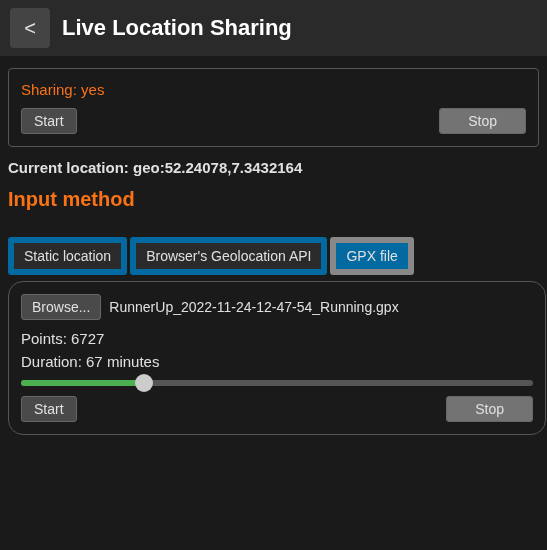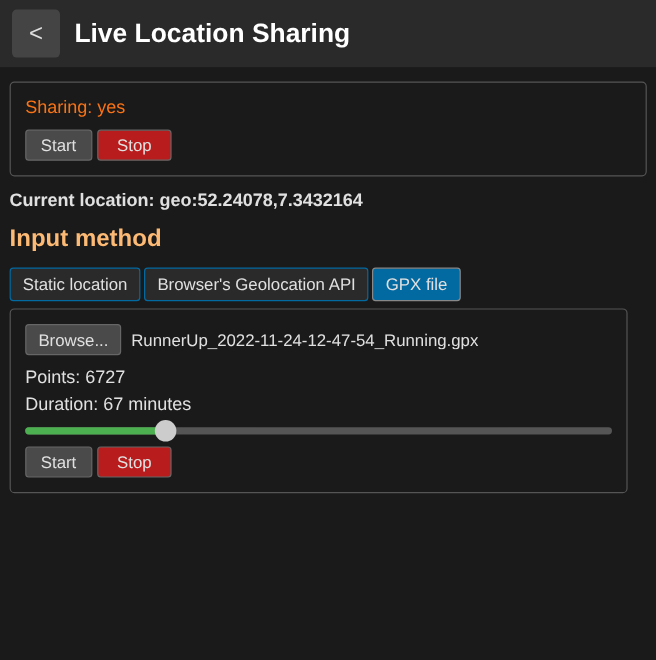--- a/index.html
+++ b/index.html
@@ -49,82 +49,83 @@
     }
     .sharing-info {
       margin-bottom: 6px;
       font-size: 15px;
       color: #f97316;
     }
     .btn-row {
       display: flex;
       gap: 4px;
       margin-top: 10px;
+      justify-content: space-between;
     }
     .btn-start {
       background: #4a4a4a;
       color: #e0e0e0;
       border: 1px solid #666;
       border-radius: 3px;
       padding: 4px 12px;
       cursor: pointer;
       font-size: 14px;
     }
     .btn-stop {
-      background: #b91c1c;
+      background: #737373;
       color: #e0e0e0;
       border: 1px solid #666;
       border-radius: 3px;
-      padding: 4px 16px;
+      padding: 4px 28px;
       cursor: pointer;
       font-size: 14px;
     }
 
     
     .current-location {
       margin: 4px 8px 12px 8px;
       font-size: 15px;
       color: #e0e0e0;
       font-weight: bold;
     }
 
     
     .section-title {
       font-size: 20px;
       font-weight: bold;
-      color: #fdba74;
-      margin: 0 8px 12px 8px;
+      color: #f97316;
+      margin: 0 8px 26px 8px;
     }
 
     
     .tabs {
       display: flex;
       gap: 0;
       margin: 0 8px 0 8px;
     }
     .tab {
       background: #2a2a2a;
       color: #e0e0e0;
-      border: 1px solid #0369a1;
+      border: 6px solid #0369a1;
       border-radius: 3px;
       padding: 5px 10px;
       cursor: pointer;
       font-size: 14px;
       margin-right: 3px;
     }
     .tab.active {
       background: #0369a1;
       border-color: #888;
     }
 
     
     .gpx-panel {
       border: 1px solid #555;
-      border-radius: 4px;
-      margin: 6px 24px 12px 8px;
+      border-radius: 15px;
+      margin: 6px 1px 12px 8px;
       padding: 12px;
       background: #1a1a1a;
     }
     .file-row {
       display: flex;
       align-items: center;
       gap: 8px;
       margin-bottom: 10px;
     }
     .browse-btn {

